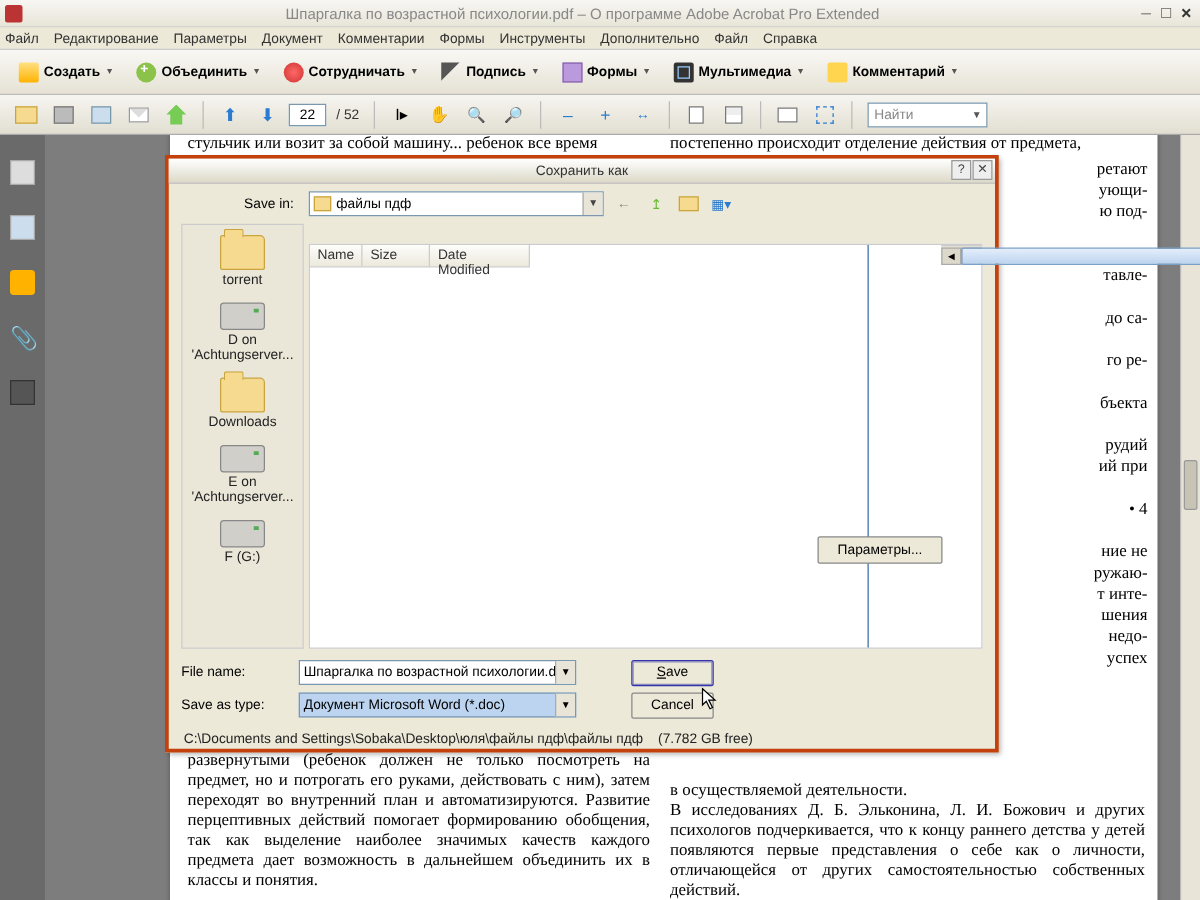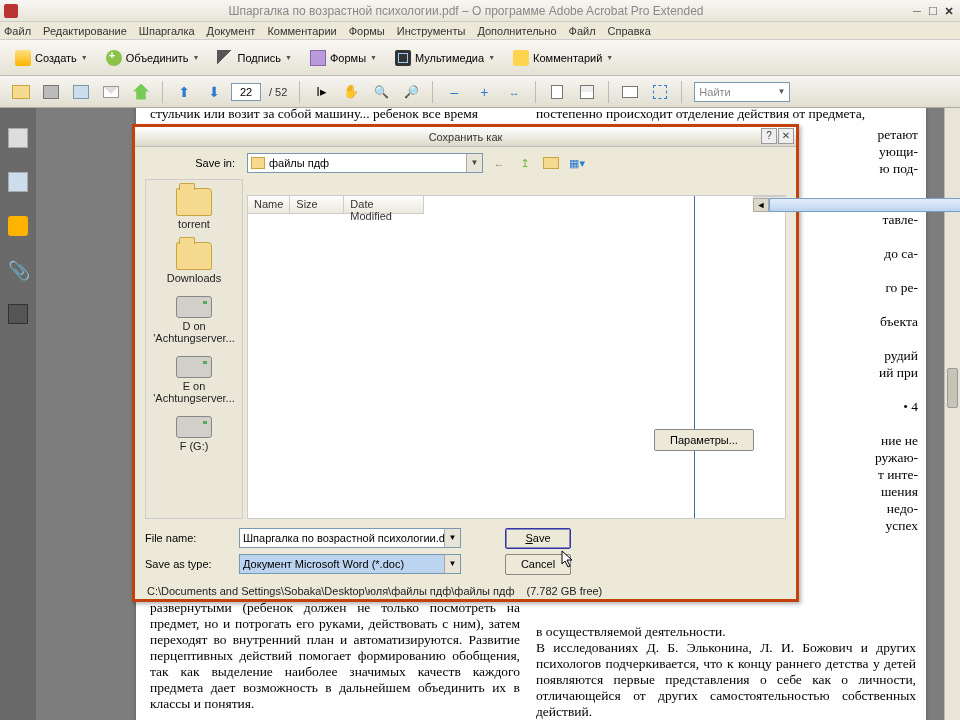--- a/index.html
+++ b/index.html
@@ -11,21 +11,21 @@
 .titlebar .title { flex: 1; text-align: center; color: #888; font-size: 12px; }
 .titlebar .winbtn { width: 14px; height: 14px; margin-left: 2px; color: #666; text-align: center; line-height: 14px; cursor: default; }
 .titlebar .close { color: #333; font-weight: bold; }
 
 
 .menubar { height: 18px; background: #ece9d8; display: flex; align-items: center; padding: 0 4px; border-bottom: 1px solid #ccc; }
 .menubar span { margin-right: 12px; color: #333; cursor: default; }
 
 
 .toolbar1 { height: 36px; background: linear-gradient(#f9f8f4,#e5e2d4); display: flex; align-items: center; padding: 0 8px; gap: 4px; border-bottom: 1px solid #bbb; }
-.tbtn { display: flex; align-items: center; height: 24px; padding: 0 6px; border: 1px solid transparent; border-radius: 3px; cursor: default; gap: 4px; }
+.tbtn { display: flex; align-items: center; height: 24px; padding: 0 6px; border: 1px solid transparent; border-radius: 3px; cursor: default; gap: 4px; font-weight: bold; }
 .tbtn .ic { width: 16px; height: 16px; display: inline-block; }
 .tbtn .dd { font-size: 7px; color: #555; }
 .sep { width: 1px; height: 22px; background: #bbb; margin: 0 4px; }
 
 
 .toolbar2 { height: 32px; background: linear-gradient(#f6f5f0,#e2dfd1); display: flex; align-items: center; padding: 0 8px; gap: 4px; border-bottom: 1px solid #aaa; }
 .ibtn { width: 26px; height: 26px; display: flex; align-items: center; justify-content: center; border: 1px solid transparent; border-radius: 3px; cursor: default; }
 .pgnum { width: 30px; height: 18px; border: 1px solid #7a98af; background: #fff; text-align: center; font-size: 11px; }
 .pgtotal { color: #333; margin: 0 4px; }
 .findbox { width: 96px; height: 20px; border: 1px solid #7a98af; background: #fff; display: flex; align-items: center; padding: 0 4px; color: #888; margin-left: 4px; }
@@ -118,39 +118,44 @@
   <div class="logo"></div>
   <div class="title">Шпаргалка по возрастной психологии.pdf – О программе Adobe Acrobat Pro Extended</div>
   <div class="winbtn">─</div>
   <div class="winbtn">☐</div>
   <div class="winbtn close">✕</div>
 </div>
 
 <div class="menubar">
   <span>Файл</span>
   <span>Редактирование</span>
-  <span>Шпаргалка</span>
+  <span>Параметры</span>
   <span>Документ</span>
   <span>Комментарии</span>
   <span>Формы</span>
   <span>Инструменты</span>
   <span>Дополнительно</span>
   <span>Файл</span>
   <span>Справка</span>
 </div>
 
 <div class="toolbar1">
   <div class="tbtn">
       <span class="ic ic-new"></span>
       <span>Создать</span>
       <span class="dd">▼</span>
     </div>
   <div class="tbtn">
       <span class="ic ic-plus"></span>
       <span>Объединить</span>
+      <span class="dd">▼</span>
+    </div>
+  <div class="tbtn">
+      <span class="ic ic-coop"></span>
+      <span>Сотрудничать</span>
       <span class="dd">▼</span>
     </div>
   <div class="tbtn">
       <span class="ic ic-sign"></span>
       <span>Подпись</span>
       <span class="dd">▼</span>
     </div>
   <div class="tbtn">
       <span class="ic ic-forms"></span>
       <span>Формы</span>
@@ -305,26 +310,26 @@
       </div>
     <div class="navic" style="color:#2a7bd1">▦▾</div>
   </div>
   <div class="dlgbody">
     <div class="places">
       <div class="place">
           <div class="folder"></div>
           <span>torrent</span>
         </div>
       <div class="place">
+          <div class="drive"></div>
+          <span>D on 'Achtungserver...</span>
+        </div>
+      <div class="place">
           <div class="folder"></div>
           <span>Downloads</span>
-        </div>
-      <div class="place">
-          <div class="drive"></div>
-          <span>D on 'Achtungserver...</span>
         </div>
       <div class="place">
           <div class="drive"></div>
           <span>E on 'Achtungserver...</span>
         </div>
       <div class="place">
           <div class="drive"></div>
           <span>F (G:)</span>
         </div>
     </div>

